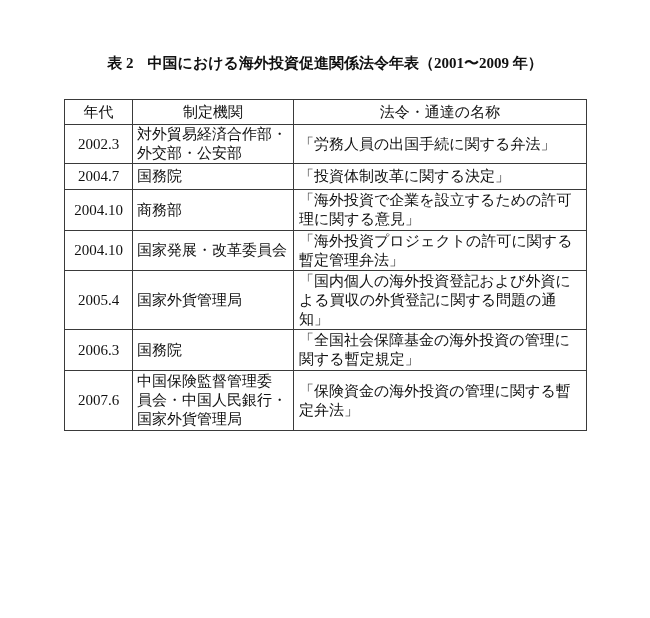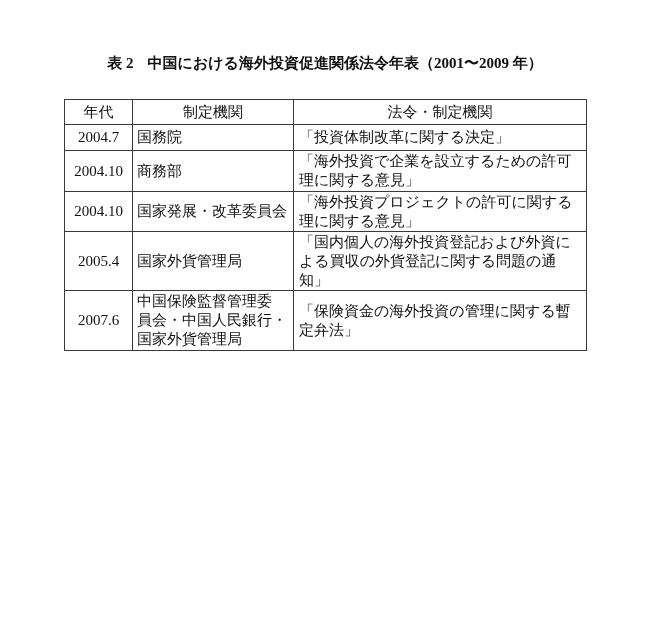--- a/index.html
+++ b/index.html
@@ -80,47 +80,59 @@
   <table>
     <colgroup>
       <col class="c1">
         <col class="c2">
         <col class="c3">
     </colgroup>
     <thead>
       <tr style="height:25px">
         <th>年代</th>
         <th>制定機関</th>
-        <th>法令・制定機関</th>
+        <th>法令・通達の名称</th>
       </tr>
     </thead>
     <tbody>
+      <tr style="height:39px">
+        <td class="year">2002.3</td>
+        <td class="agency">対外貿易経済合作部・
+外交部・公安部</td>
+        <td class="name">「労務人員の出国手続に関する弁法」</td>
+      </tr>
       <tr style="height:26px">
         <td class="year">2004.7</td>
         <td class="agency">国務院</td>
         <td class="name">「投資体制改革に関する決定」</td>
       </tr>
       <tr style="height:41px">
         <td class="year">2004.10</td>
         <td class="agency">商務部</td>
         <td class="name">「海外投資で企業を設立するための許可
 理に関する意見」</td>
       </tr>
       <tr style="height:40px">
         <td class="year">2004.10</td>
         <td class="agency">国家発展・改革委員会</td>
         <td class="name">「海外投資プロジェクトの許可に関する
-理に関する意見」</td>
+暫定管理弁法」</td>
       </tr>
       <tr style="height:59px">
         <td class="year">2005.4</td>
         <td class="agency">国家外貨管理局</td>
         <td class="name">「国内個人の海外投資登記および外資に
 よる買収の外貨登記に関する問題の通
 知」</td>
+      </tr>
+      <tr style="height:41px">
+        <td class="year">2006.3</td>
+        <td class="agency">国務院</td>
+        <td class="name">「全国社会保障基金の海外投資の管理に
+関する暫定規定」</td>
       </tr>
       <tr style="height:60px">
         <td class="year">2007.6</td>
         <td class="agency">中国保険監督管理委
 員会・中国人民銀行・
 国家外貨管理局</td>
         <td class="name">「保険資金の海外投資の管理に関する暫
 定弁法」</td>
       </tr>
     </tbody>

